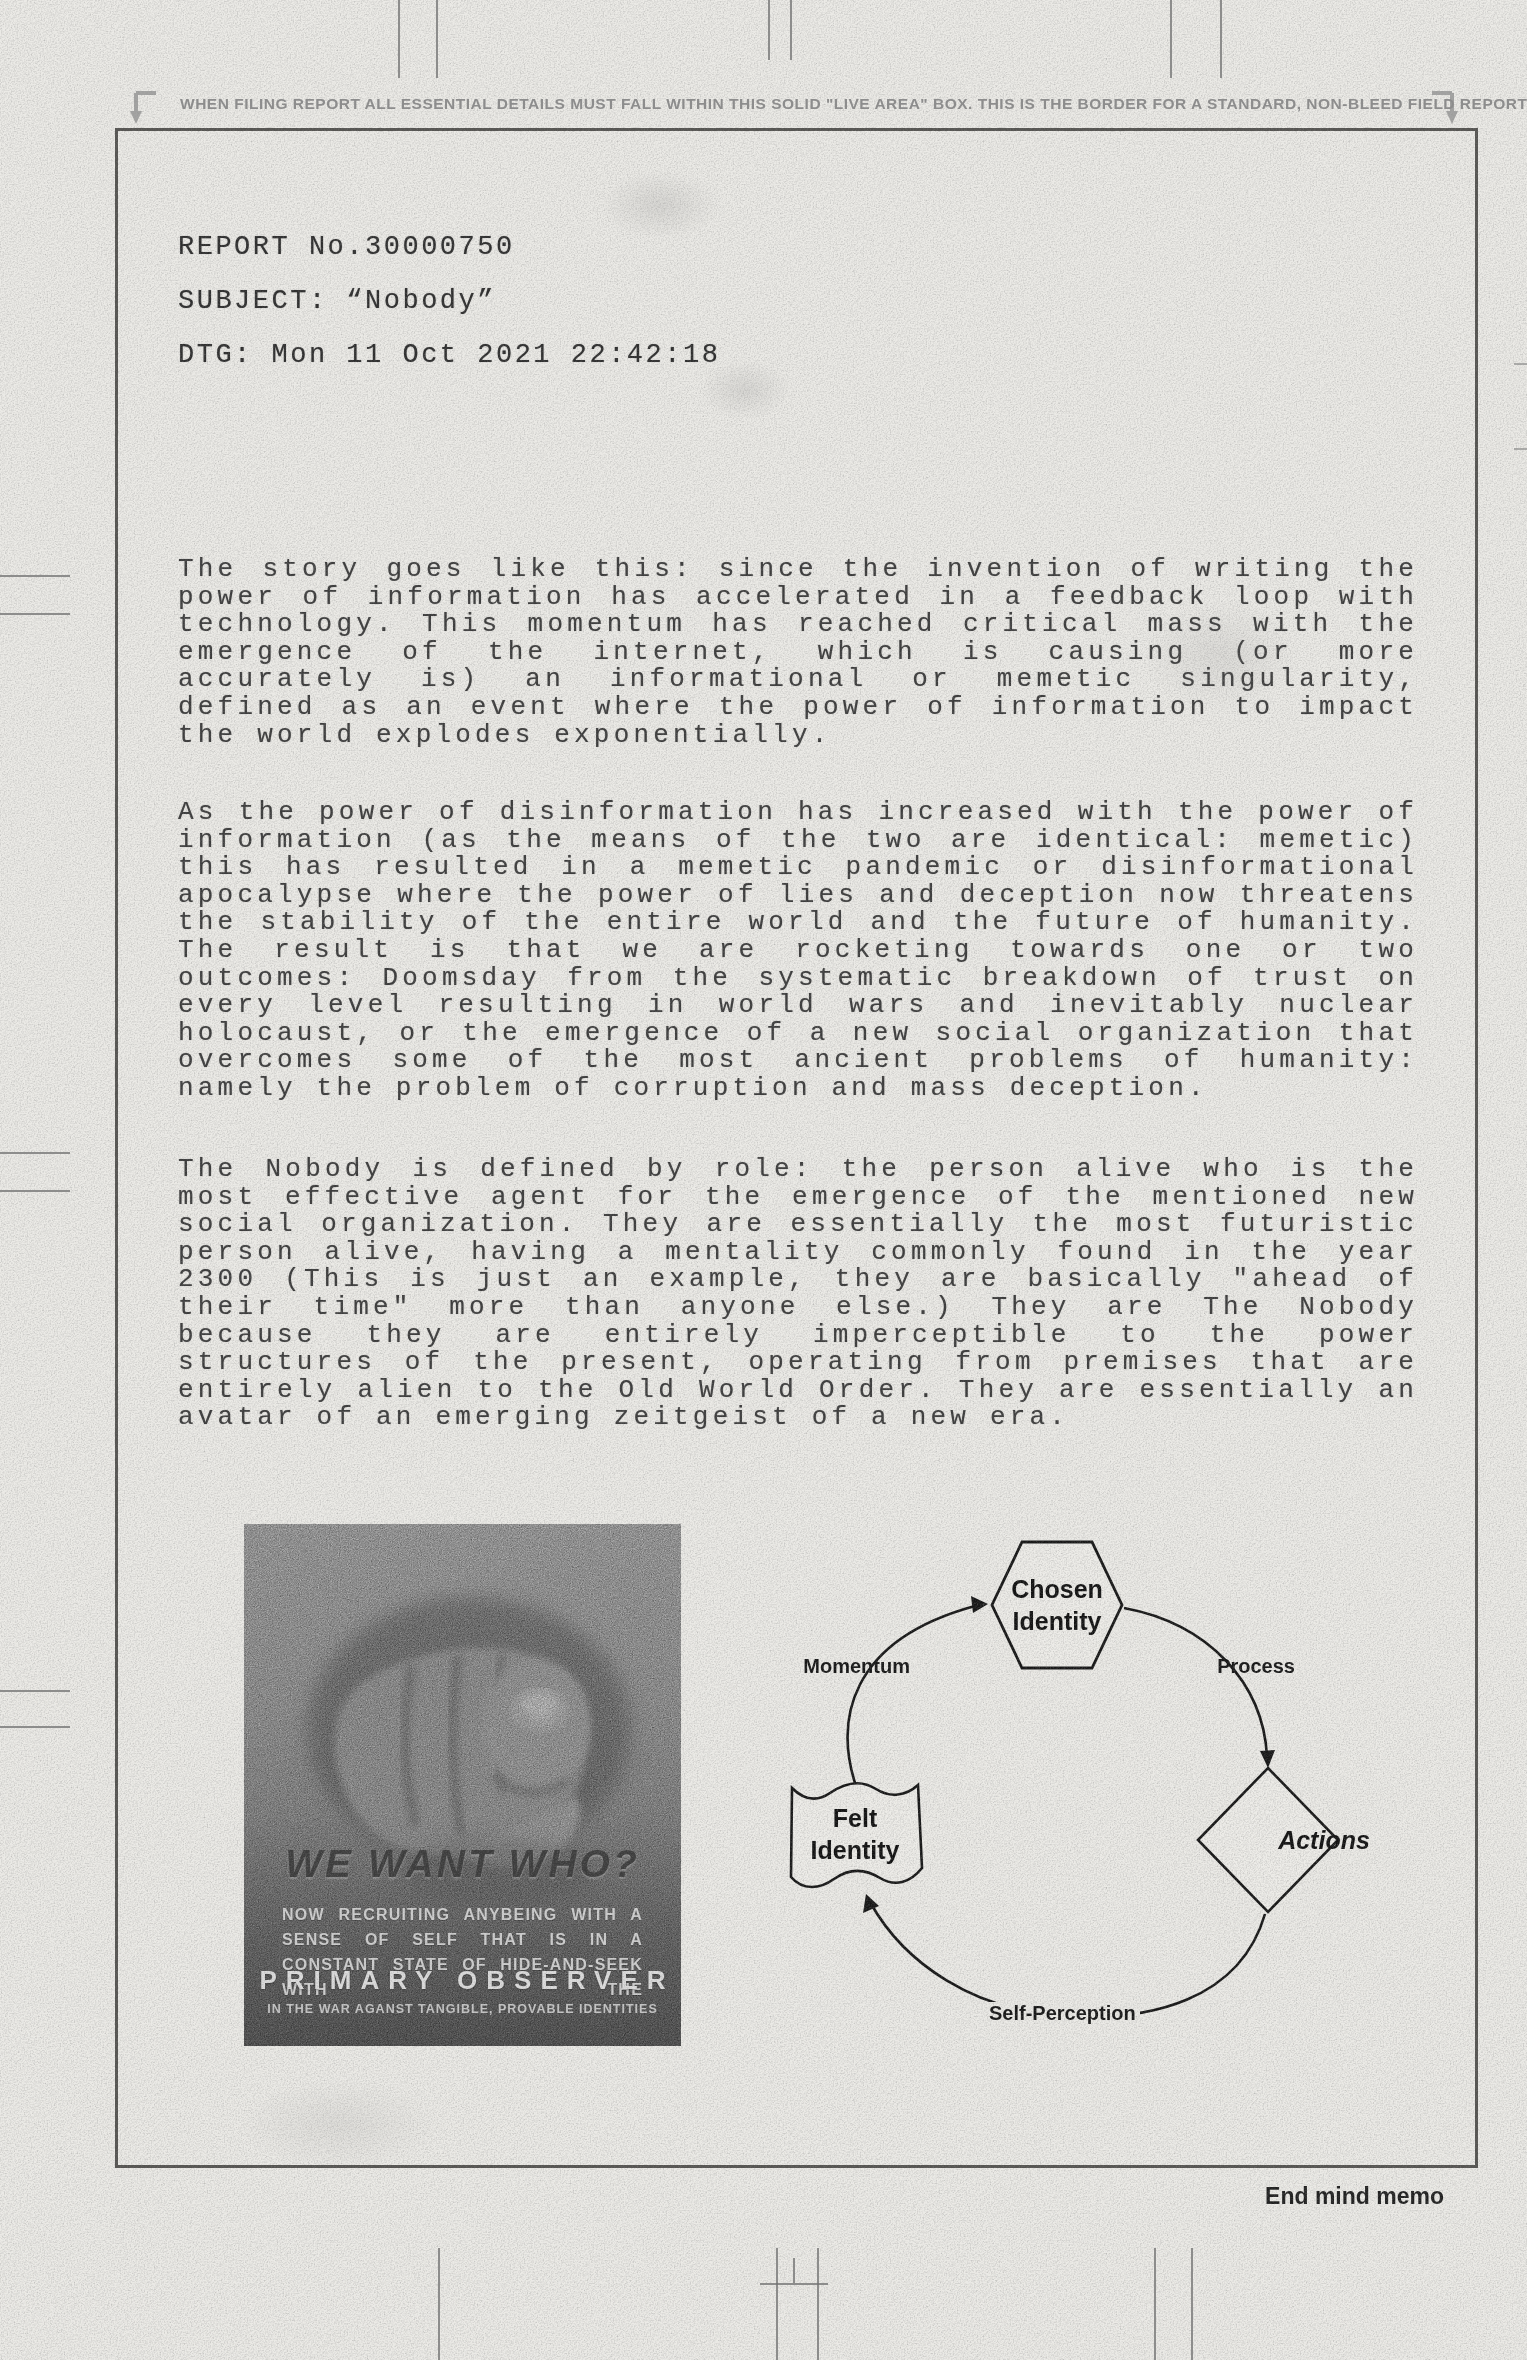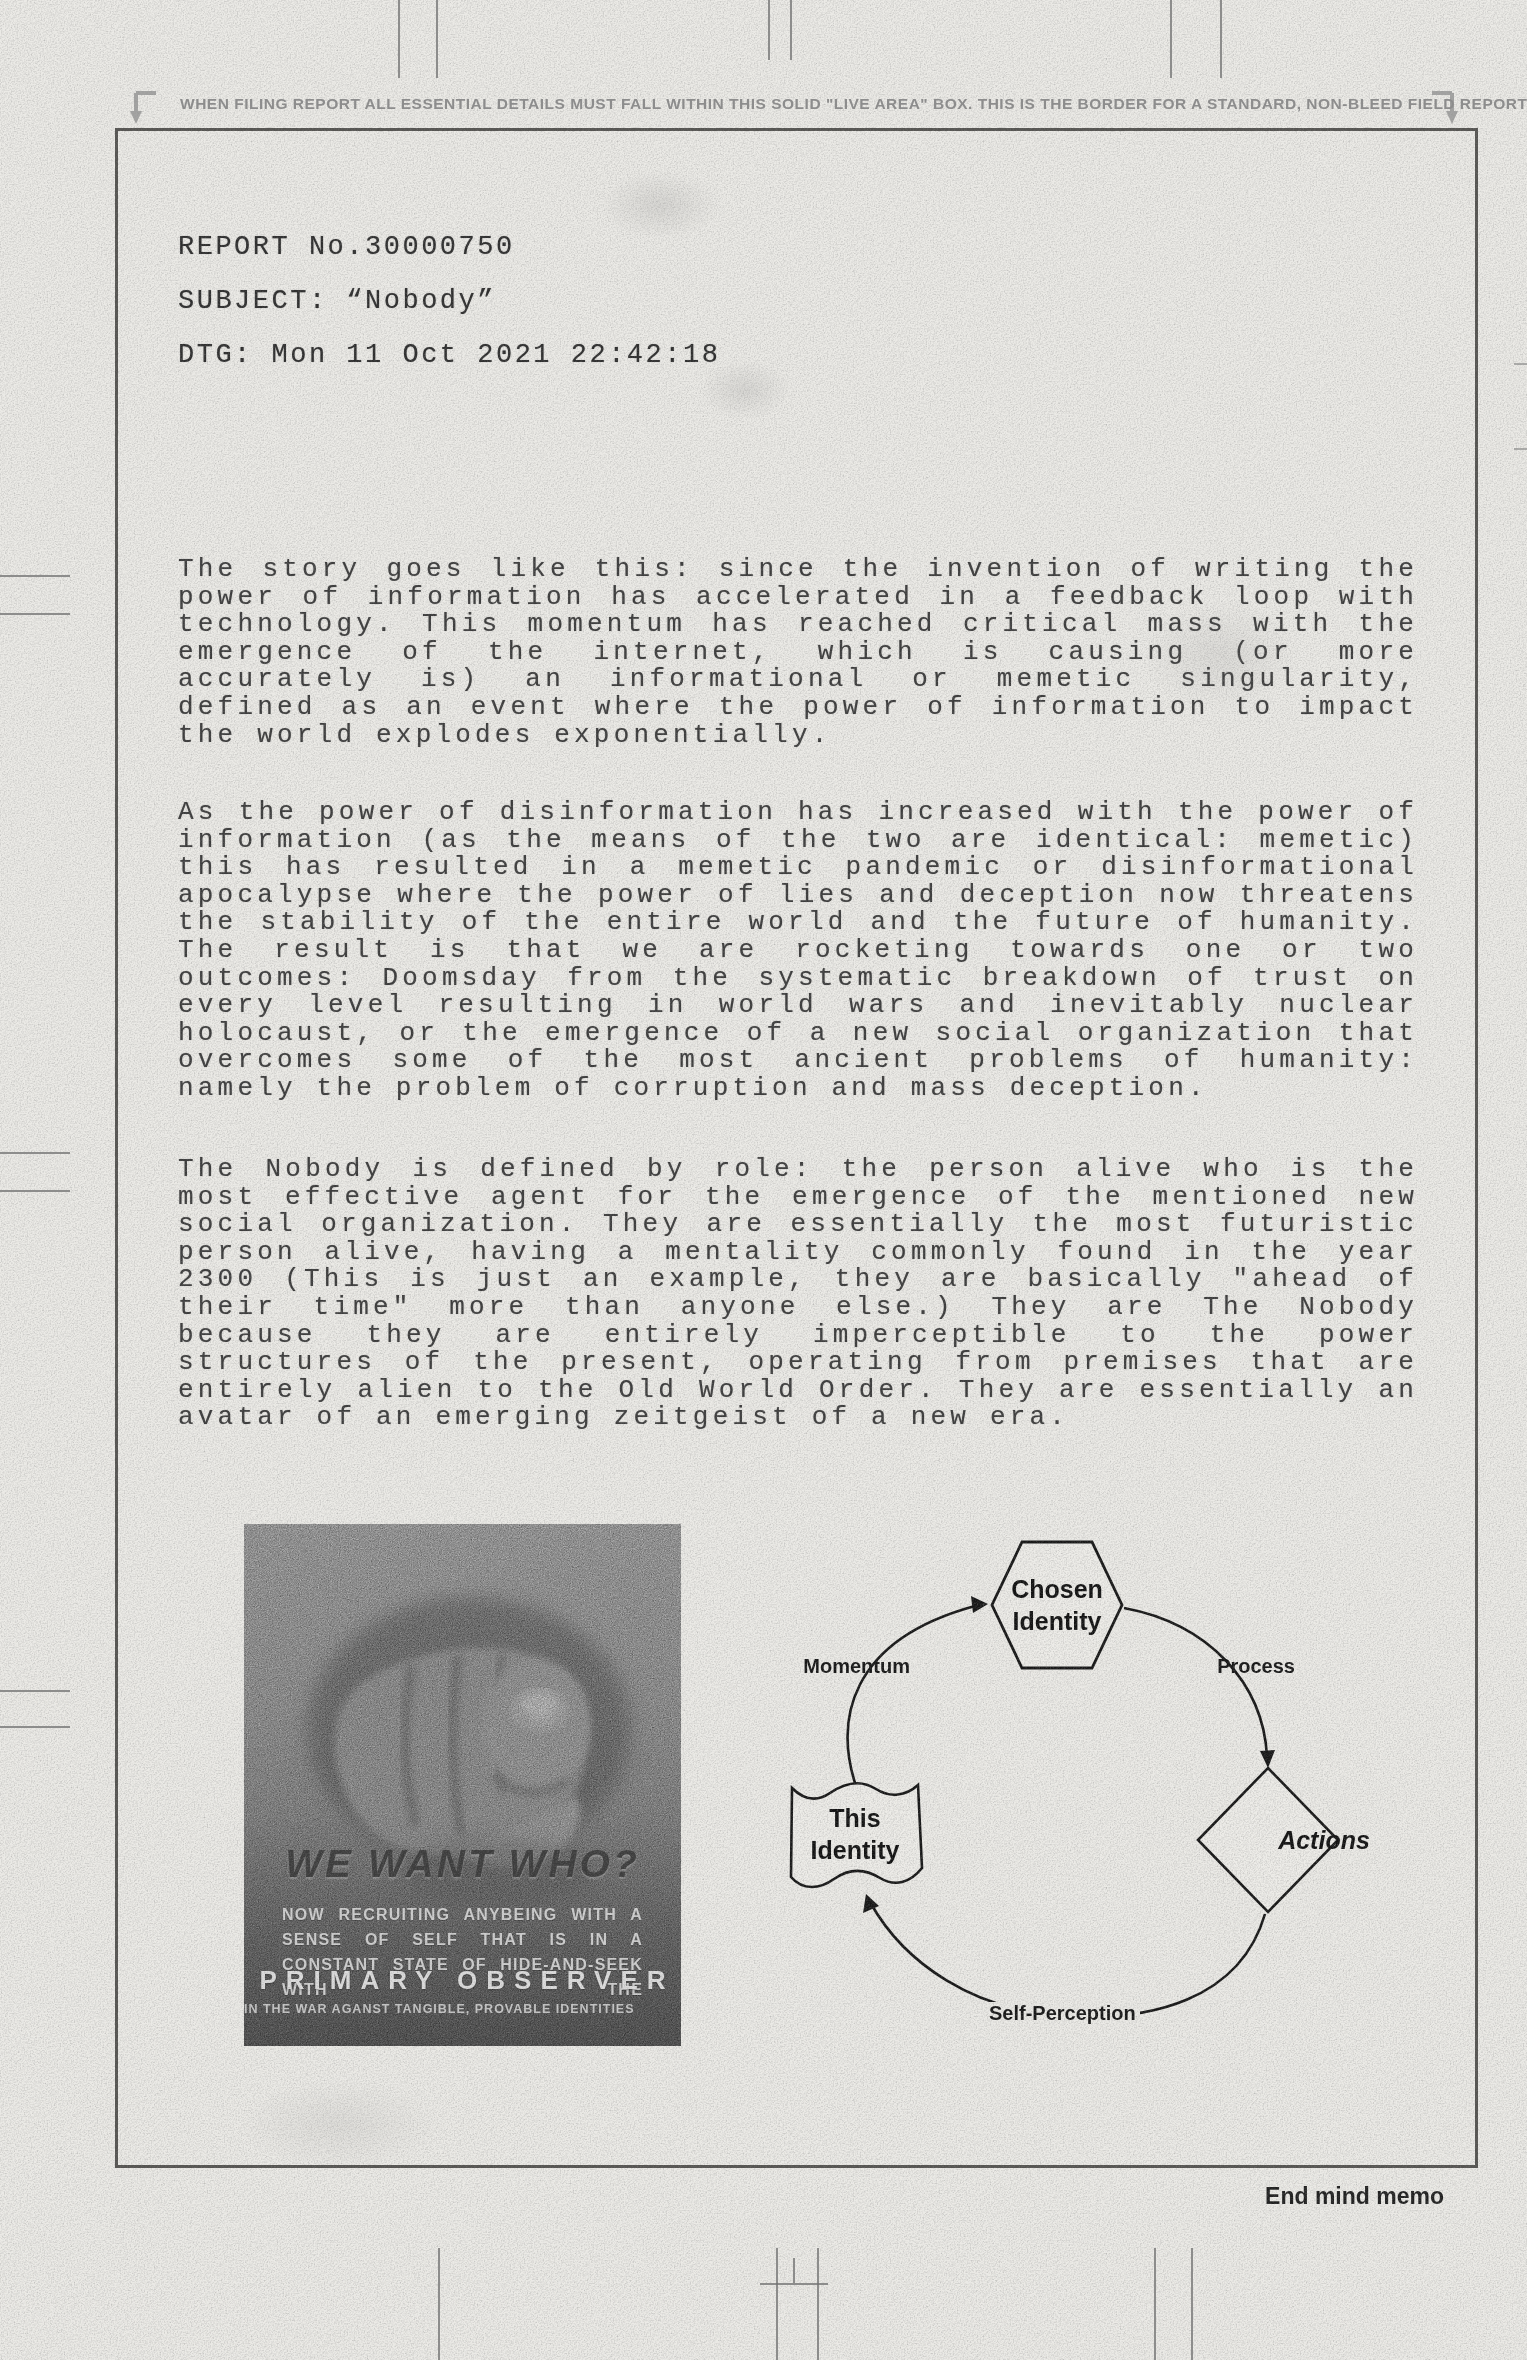--- a/index.html
+++ b/index.html
@@ -54,21 +54,21 @@
     font-size:16px;font-weight:700;color:#cfcfcf;line-height:25px;
     letter-spacing:1.2px;text-align:justify;text-align-last:justify;
     text-shadow:0 1px 1px rgba(0,0,0,.25);
   }
   .poster-primary{
     position:absolute;left:0;top:441px;width:100%;text-align:center;
     font-size:26px;font-weight:700;color:#dcdcdc;letter-spacing:9px;text-indent:9px;
     text-shadow:0 1px 2px rgba(0,0,0,.3);
   }
   .poster-foot{
-    position:absolute;left:0;top:478px;width:100%;text-align:left;
+    position:absolute;left:0;top:478px;width:100%;text-align:center;
     font-size:12.5px;font-weight:700;color:#c6c6c6;letter-spacing:1px;
   }
   
   .diagram-svg{position:absolute;left:760px;top:1530px;}
   .node-label{
     position:absolute;text-align:center;font-weight:700;color:#111;
     font-size:25px;line-height:32px;
   }
   .edge-label{
     position:absolute;text-align:right;font-weight:700;color:#161616;
@@ -191,21 +191,21 @@
 
   <path d="M792,1788 C804,1800 817,1802 830,1793 C846,1782 862,1780 876,1789 C890,1798 906,1796 918,1785 L922,1868 C910,1883 895,1887 880,1878 C864,1868 848,1869 834,1879 C820,1889 803,1891 791,1877 Z" fill="#edece8" stroke="#161616" stroke-width="2.6"></path>
 </svg>
 
 <div class="node-label" style="left:992px;top:1573px;width:130px">
   <div>Chosen</div>
   <div>Identity</div>
 </div>
 <div class="node-label italic" style="left:1254px;top:1824px;width:140px">Actions</div>
 <div class="node-label" style="left:790px;top:1802px;width:130px">
-  <div>This</div>
+  <div>Felt</div>
   <div>Identity</div>
 </div>
 <div class="edge-label" style="left:800px;top:1655px;width:110px">Momentum</div>
 <div class="edge-label" style="left:1200px;top:1655px;width:95px">Process</div>
 <div class="edge-label masked" style="left:985px;top:2002px">Self-Perception</div>
 
 <div class="end-memo">End mind memo</div>
 
 <div class="smudge" style="left:600px;top:170px;width:120px;height:70px;background:radial-gradient(closest-side,rgba(120,120,120,.18),rgba(120,120,120,0))"></div>
 <div class="smudge" style="left:1140px;top:600px;width:160px;height:110px;background:radial-gradient(closest-side,rgba(120,120,120,.14),rgba(120,120,120,0))"></div>

